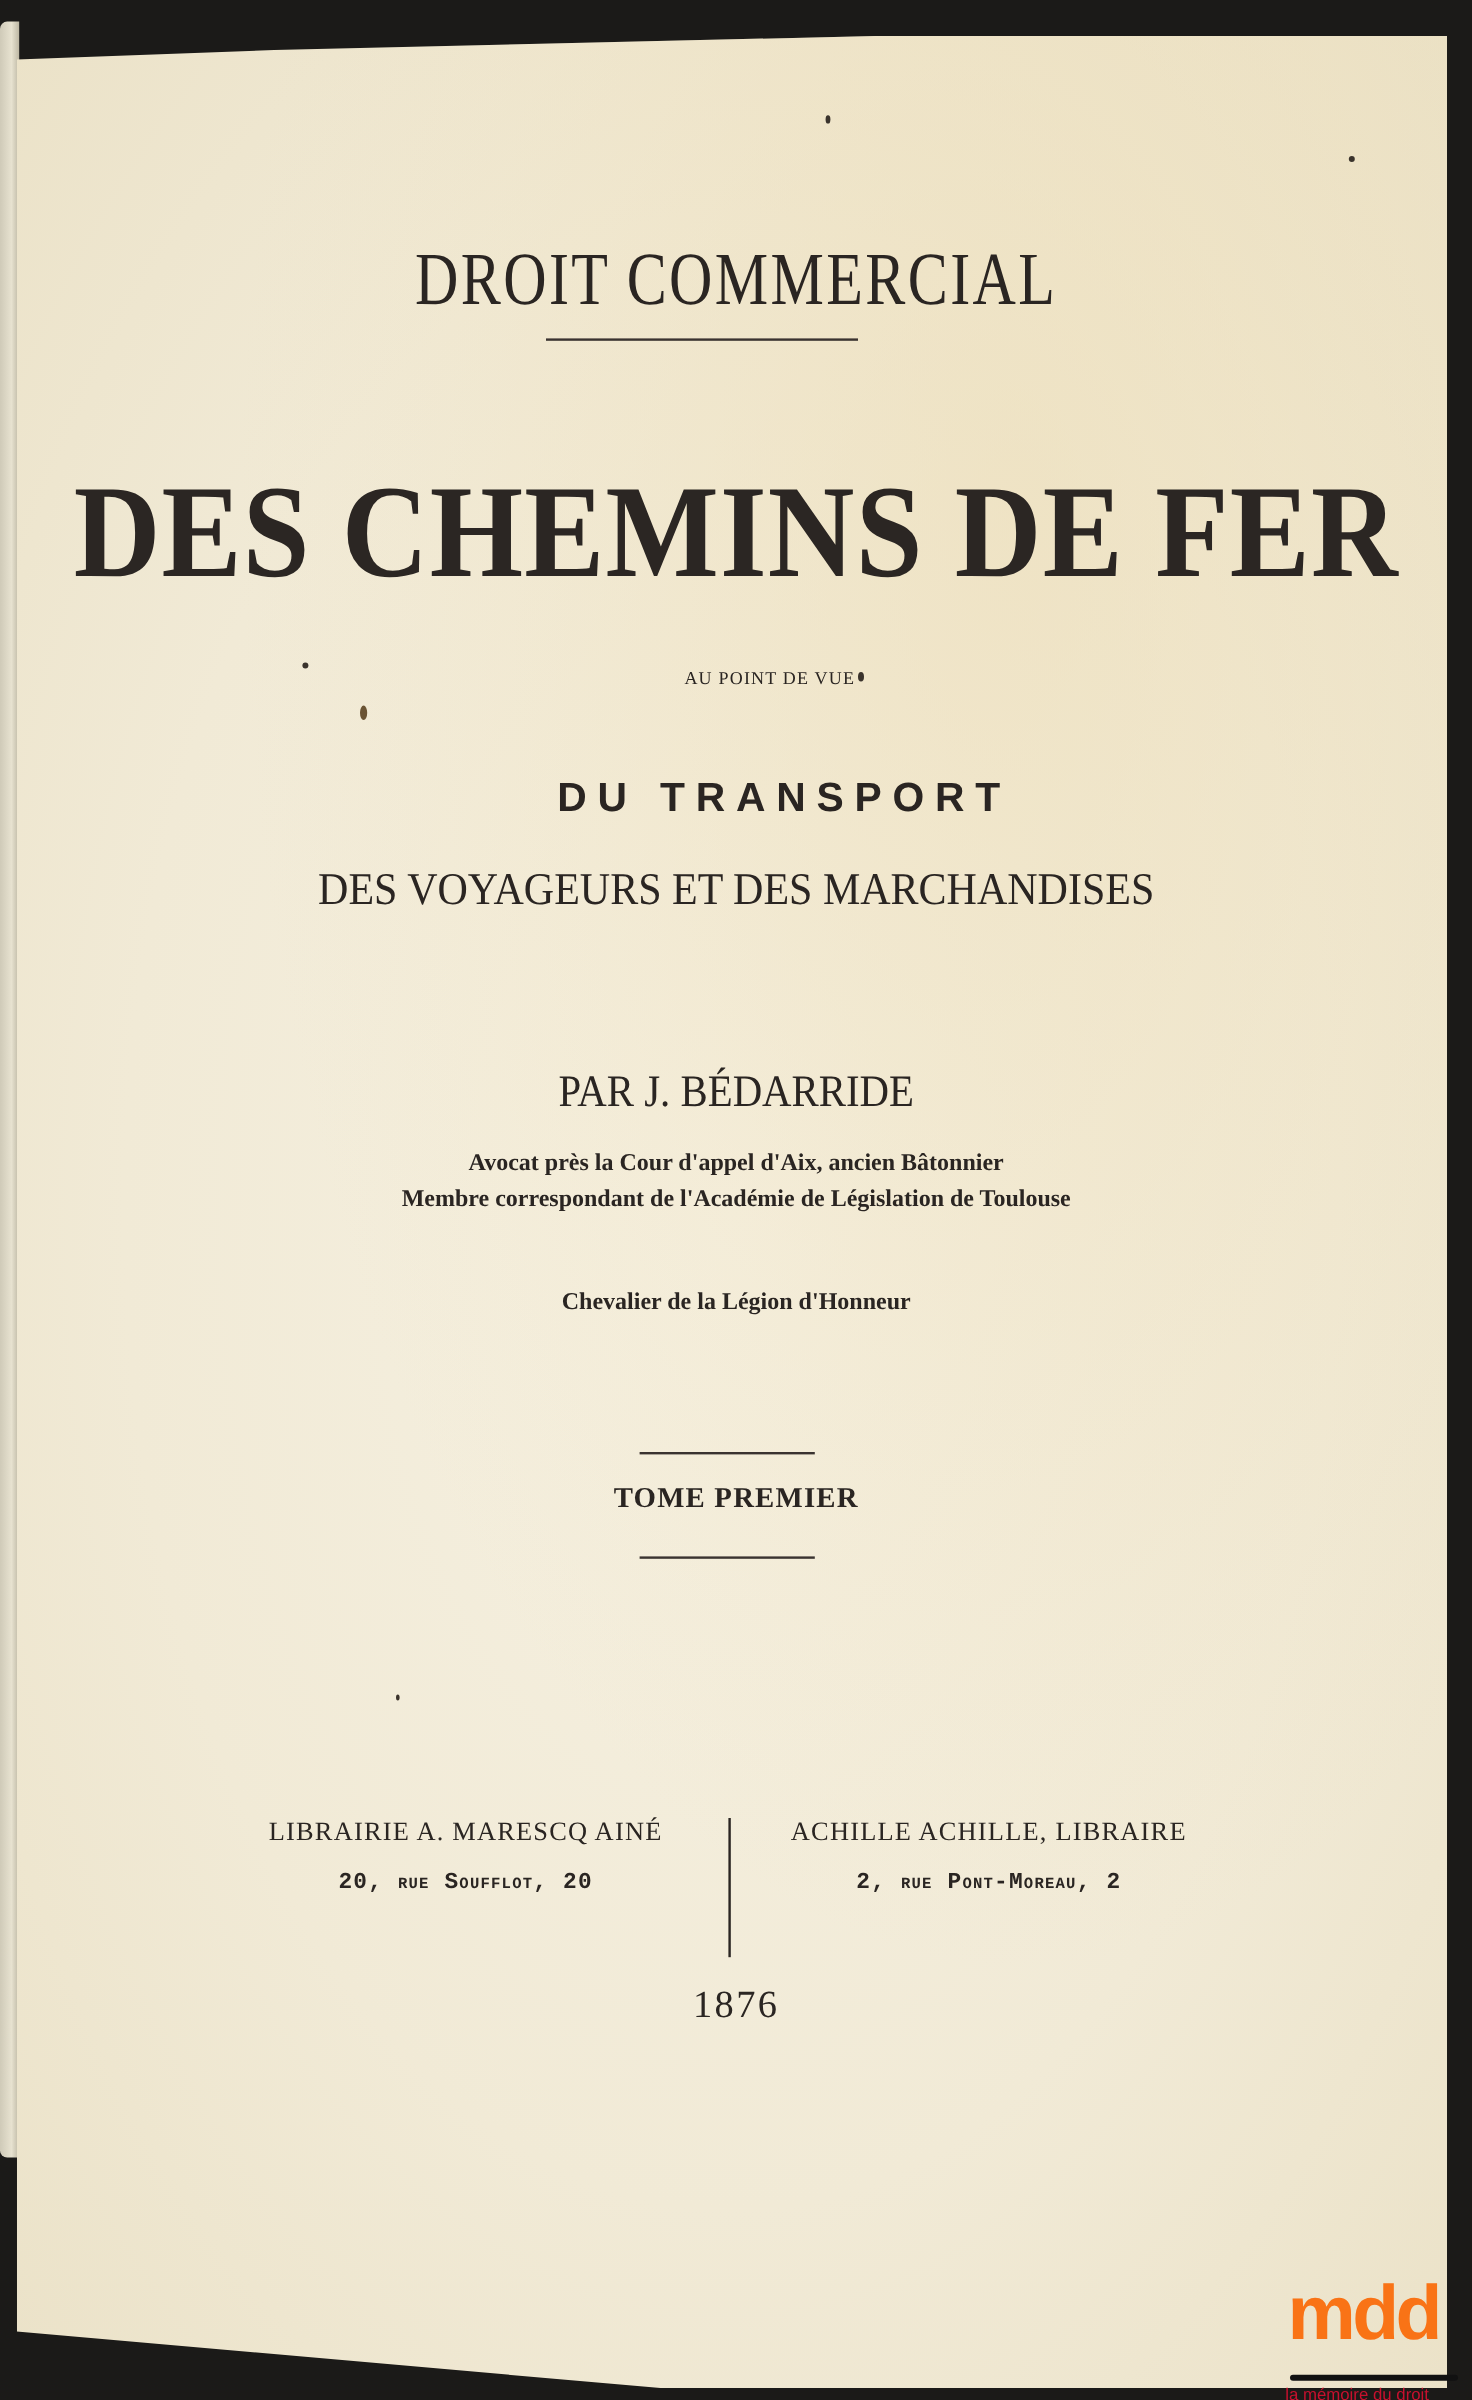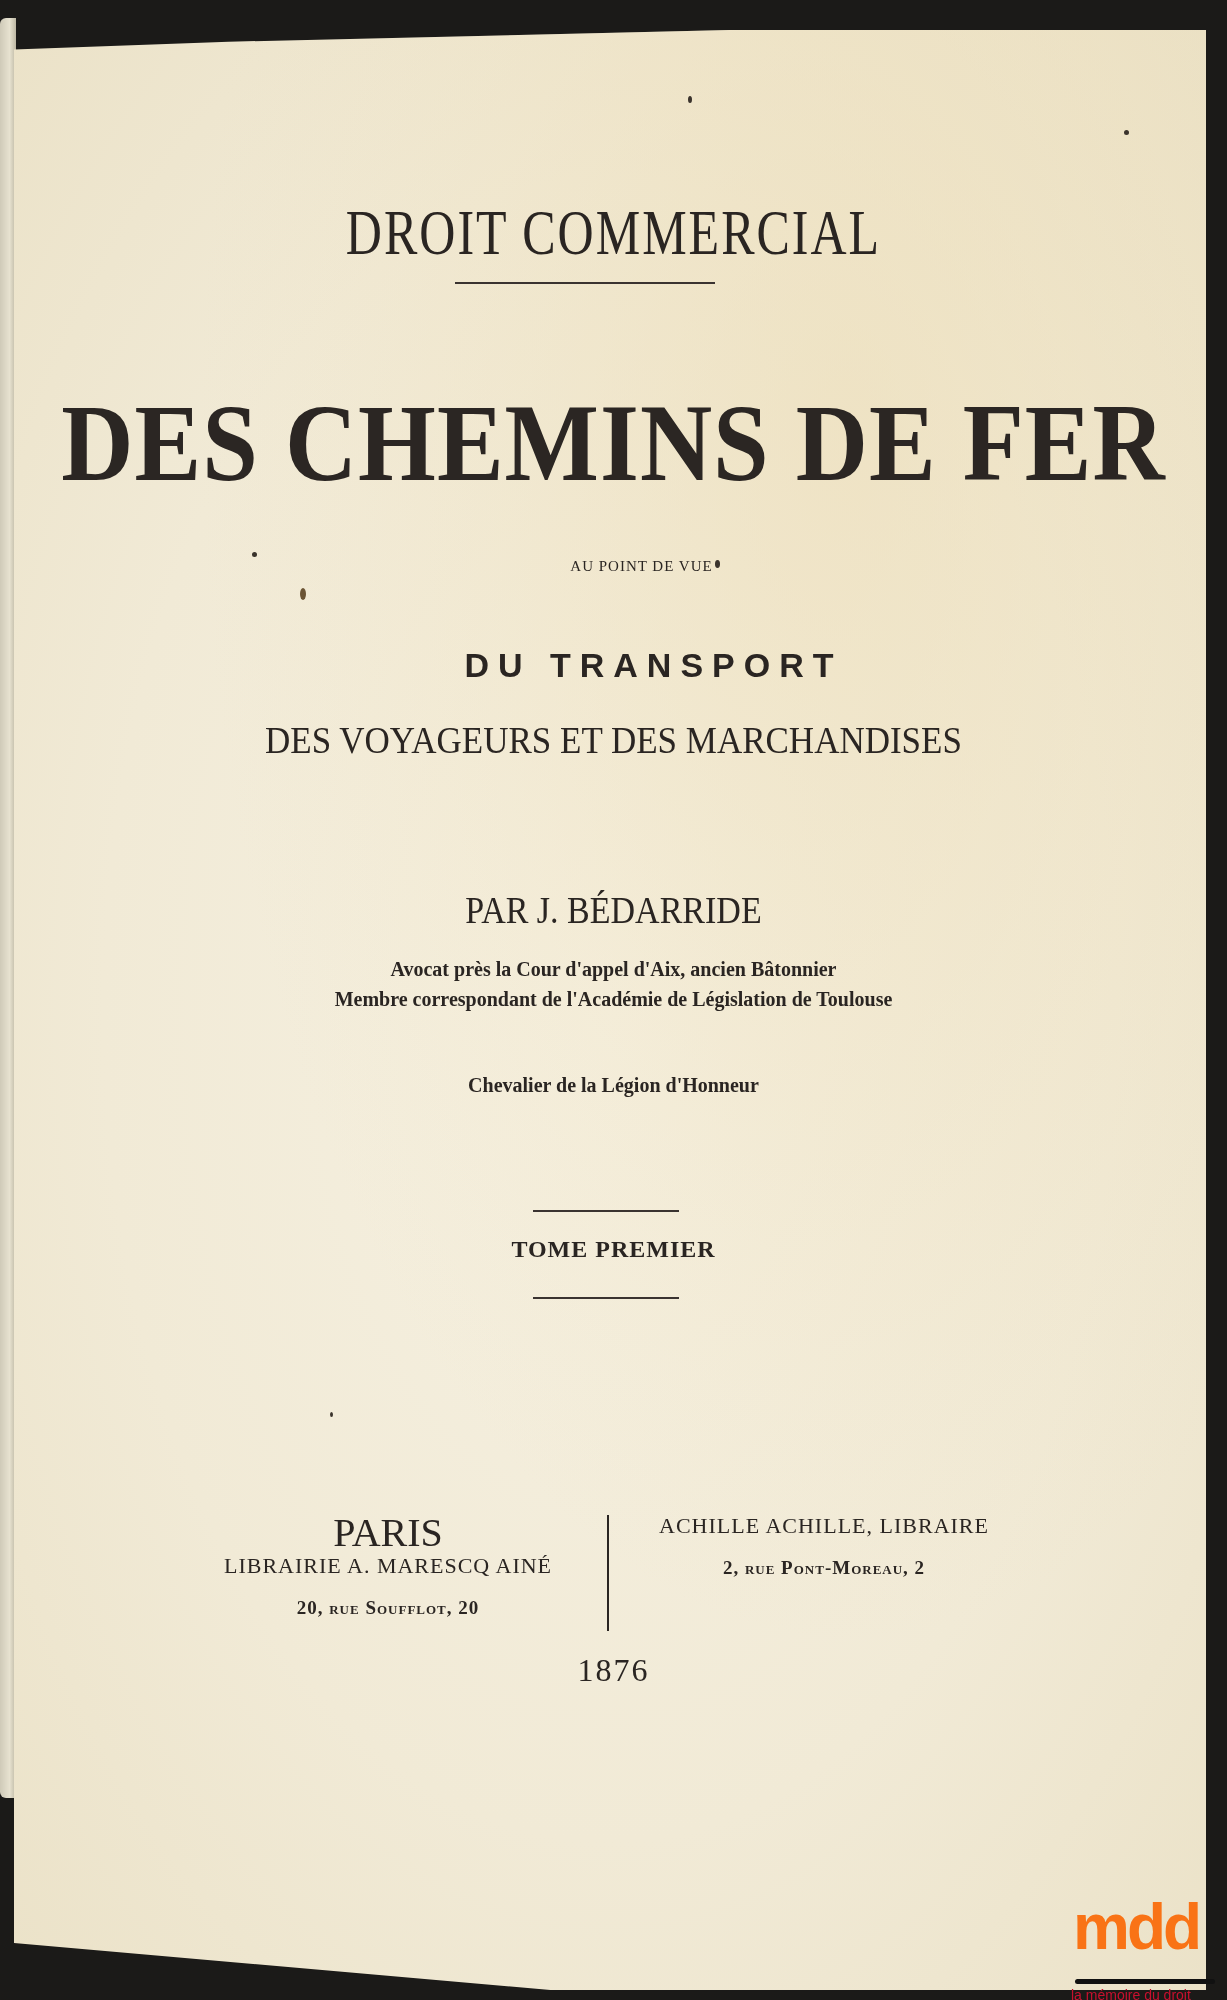--- a/index.html
+++ b/index.html
@@ -42,21 +42,21 @@
     .t-voyageurs { top: 720px; font-size: 35px; letter-spacing: 0; transform: scaleY(1.08); transform-origin: top; }
     .t-par { top: 890px; font-size: 34px; transform: scaleY(1.1); transform-origin: top; }
     .t-line { font-size: 20px; font-weight: bold; }
     .t-l1 { top: 958px; }
     .t-l2 { top: 988px; }
     .t-l3 { top: 1074px; text-align: center; }
     .t-tome { top: 1236px; font-size: 24px; font-weight: bold; letter-spacing: 1px; }
     .pub-col { position: absolute; text-align: center; width: 420px; }
     .pub-city { font-size: 40px; line-height: 1; }
     .pub-name { font-size: 22px; font-weight: normal; margin-top: 0; letter-spacing: 1px; }
-    .pub-addr { font-size: 19px; font-weight: bold; margin-top: 18px; letter-spacing: 1px; font-variant: small-caps; }
+    .pub-addr { font-size: 19px; font-weight: bold; margin-top: 18px; letter-spacing: 1px; font-variant: small-caps; font-family: Liberation Mono, monospace; }
     .pub-divider { position: absolute; left: 607px; top: 1515px; width: 2px; height: 116px; background: #2a2522; }
     .t-year { top: 1652px; font-size: 32px; font-weight: normal; letter-spacing: 2px; }
     .speck { position: absolute; background: #3a332c; border-radius: 50%; }
     .logo {
       position: absolute; left: 1063px; top: 1895px; width: 160px; height: 105px;
     }
     .logo-mdd {
       position: absolute; left: 10px; top: 0; font-family: "Liberation Sans", sans-serif;
       font-size: 64px; font-weight: bold; color: #f97316; letter-spacing: -3px; line-height: 1;
     }
@@ -91,21 +91,20 @@
 <div class="center t-par">PAR J. BÉDARRIDE</div>
 <div class="center t-line t-l1">Avocat près la Cour d'appel d'Aix, ancien Bâtonnier</div>
 <div class="center t-line t-l2">Membre correspondant de l'Académie de Législation de Toulouse</div>
 <div class="center t-line t-l3">Chevalier de la Légion d'Honneur</div>
 
 <div class="rule" style="left:533px;top:1210px;width:146px;"></div>
 <div class="center t-tome">TOME PREMIER</div>
 <div class="rule" style="left:533px;top:1297px;width:146px;"></div>
 
 <div class="pub-col" style="left:178px;top:1513px;">
-  <div class="pub-city">PARIS</div>
   <div class="pub-name">LIBRAIRIE A. MARESCQ AINÉ</div>
   <div class="pub-addr">20, rue Soufflot, 20</div>
 </div>
 <div class="pub-divider"></div>
 <div class="pub-col" style="left:614px;top:1513px;">
   <div class="pub-name">ACHILLE ACHILLE, LIBRAIRE</div>
   <div class="pub-addr">2, rue Pont-Moreau, 2</div>
 </div>
 
 <div class="center t-year">1876</div>

